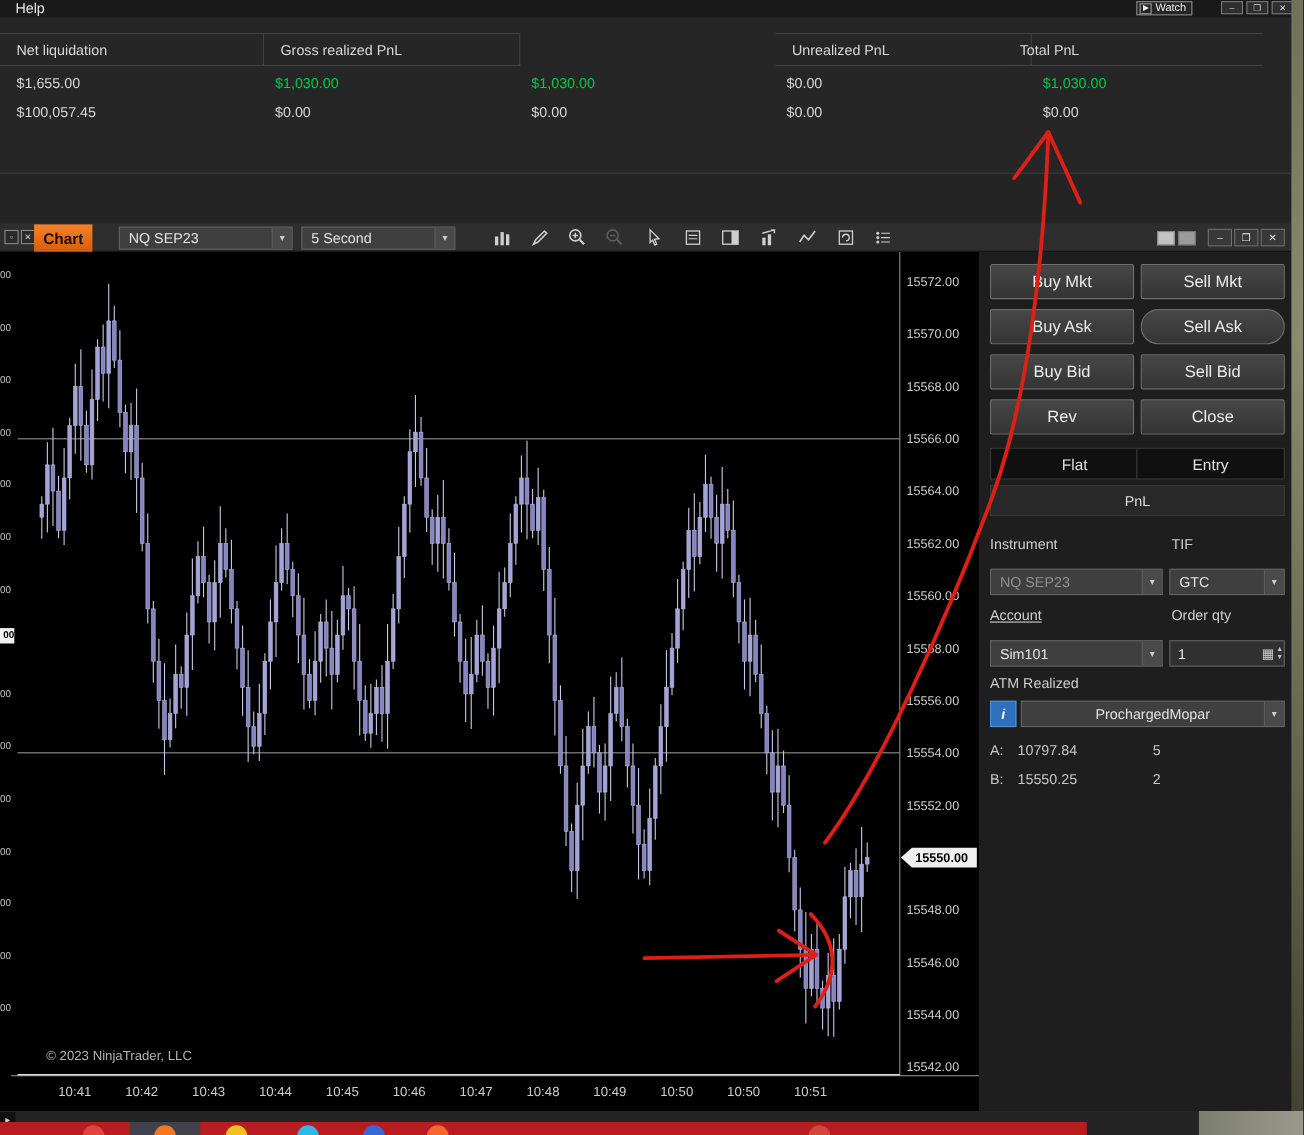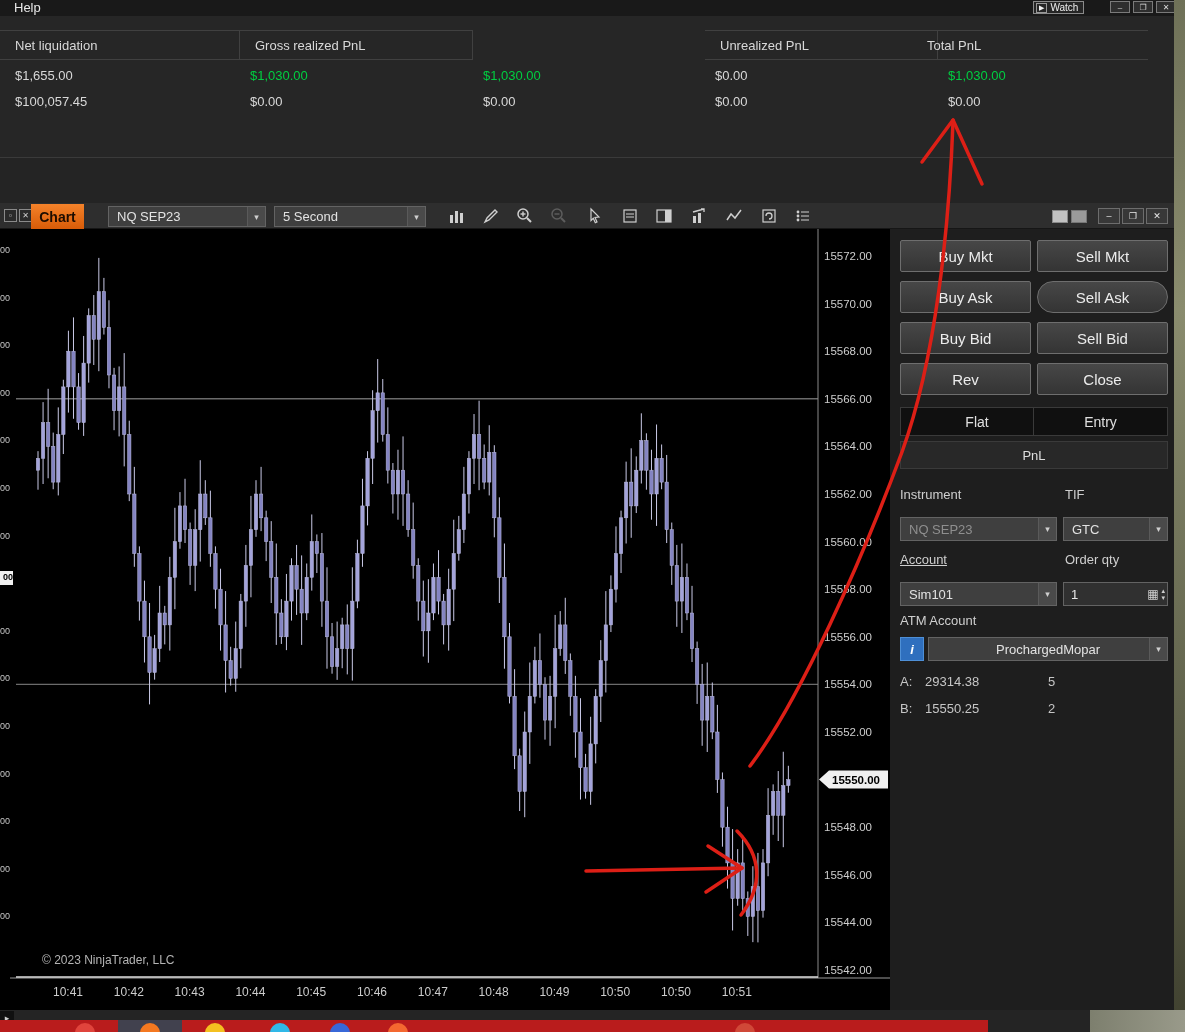--- a/index.html
+++ b/index.html
@@ -112,21 +112,21 @@
 
   <div class="abs" id="chart-titlebar">
     <div class="abs behind-icon" style="left:4px;">▫</div>
     <div class="abs behind-icon" style="left:19px;">✕</div>
     <div class="abs" id="chart-tab">Chart</div>
 
     <div class="abs combo" style="left:108px;top:3px;width:158px;height:21px;">
       <span>NQ SEP23</span>
       <span class="arr">▾</span>
     </div>
-    <div class="abs combo" style="left:274px;top:3px;width:152px;height:21px;">
+    <div class="abs combo" style="left:274px;top:3px;width:140px;height:21px;">
       <span>5 Second</span>
       <span class="arr">▾</span>
     </div>
 
     <div class="abs tool-icon" style="left:445px;">
       <svg width="18" height="18">
           <rect x="2" y="8" width="3" height="8" fill="#cfcfcf"></rect>
           <rect x="7" y="4" width="3" height="12" fill="#cfcfcf"></rect>
           <rect x="12" y="6" width="3" height="10" fill="#cfcfcf"></rect>
         </svg>
@@ -597,29 +597,29 @@
     </div>
     <div class="abs" style="left:170px;top:353px;width:105px;height:24px;background:#303030;border:1px solid #636363;box-sizing:border-box;display:flex;align-items:center;">
       <span style="flex:1;padding-left:7px;color:#e6e6e6;font-size:13px;">1</span>
       <span style="color:#cfcfcf;font-size:12px;margin-right:3px;">▦</span>
       <span style="display:flex;flex-direction:column;margin-right:2px;line-height:7px;">
         <span style="color:#cfcfcf;font-size:7px;">▴</span>
         <span style="color:#cfcfcf;font-size:7px;">▾</span>
       </span>
     </div>
 
-    <div class="abs plabel" style="left:7px;top:384px;">ATM Account</div>
+    <div class="abs plabel" style="left:7px;top:384px;">ATM Realized</div>
     <div class="abs" id="atm-info">i</div>
     <div class="abs combo" style="left:35px;top:408px;width:240px;height:24px;justify-content:center;padding-left:0;">
       <span>ProchargedMopar</span>
       <span class="arr">▾</span>
     </div>
 
     <div class="abs abtext" style="left:7px;top:445px;">A:</div>
-    <div class="abs abtext" style="left:32px;top:445px;">29314.38</div>
+    <div class="abs abtext" style="left:32px;top:445px;">10797.84</div>
     <div class="abs abtext" style="left:155px;top:445px;">5</div>
     <div class="abs abtext" style="left:7px;top:472px;">B:</div>
     <div class="abs abtext" style="left:32px;top:472px;">15550.25</div>
     <div class="abs abtext" style="left:155px;top:472px;">2</div>
   </div>
 </div>
 
 <div class="abs" id="behind-scroll">▸</div>
 <div class="abs" id="taskbar">
   <div class="tb-slot" style="left:118px;width:64px;background:#41414e;"></div>

